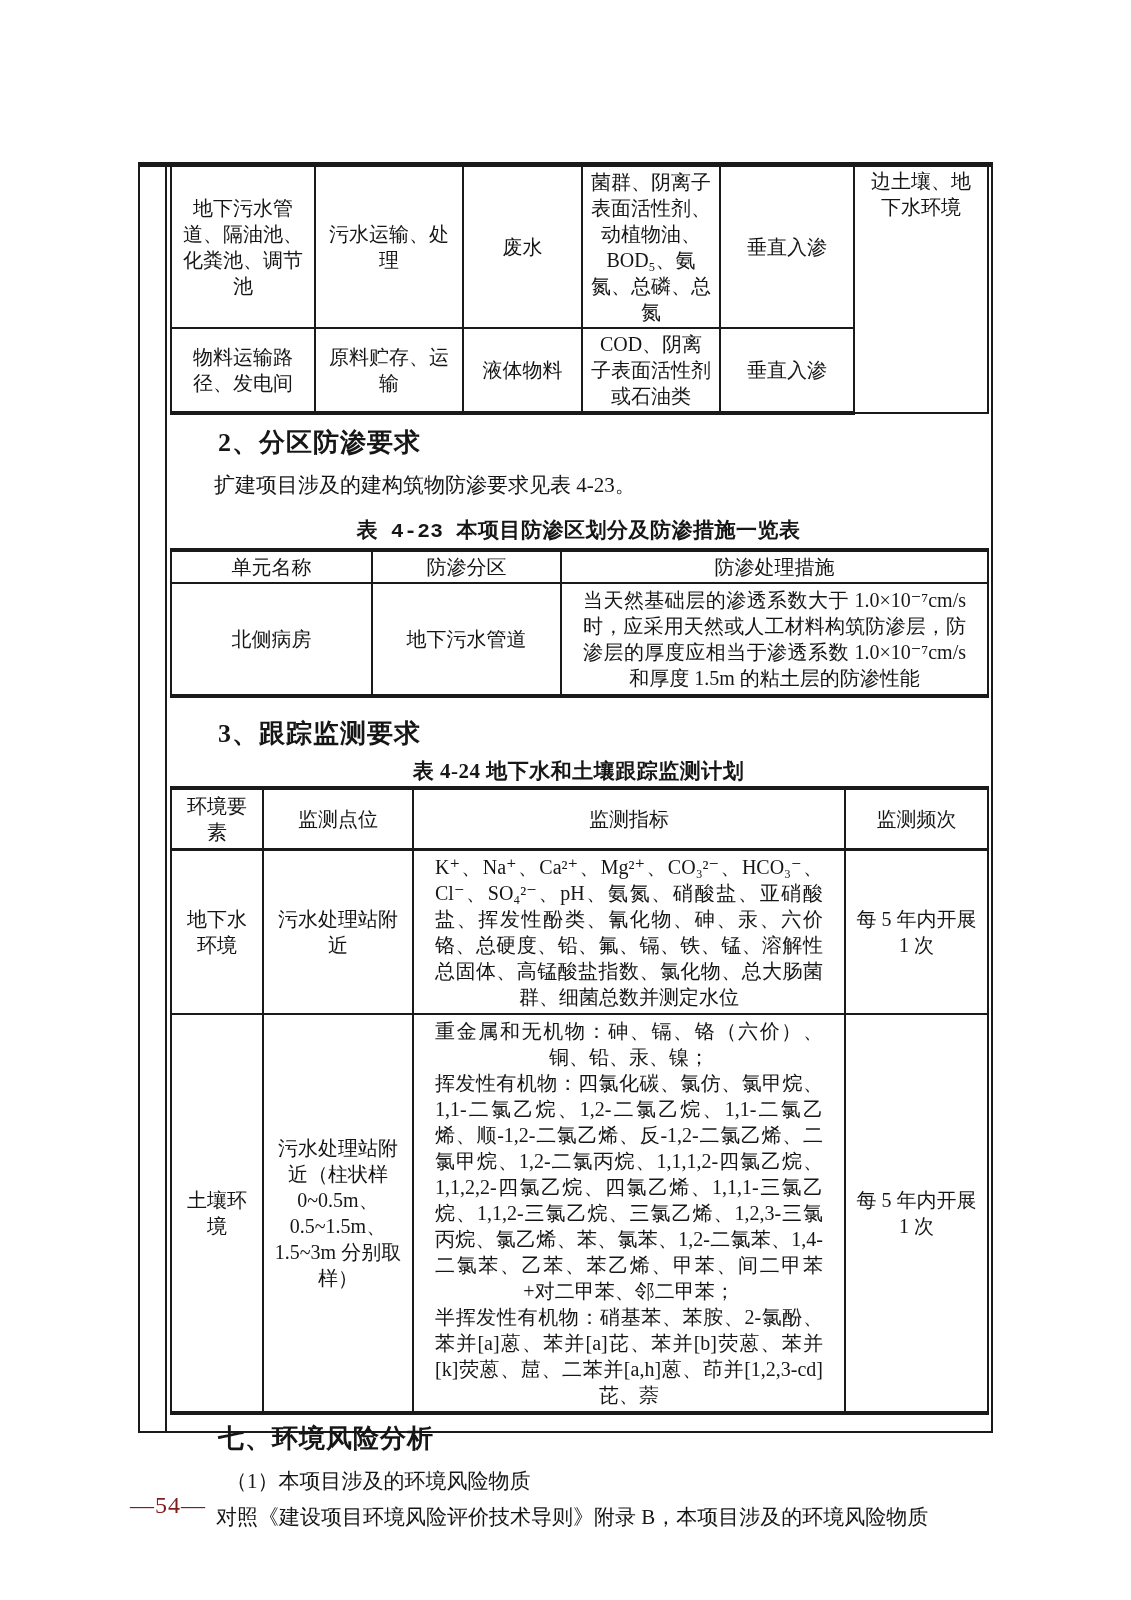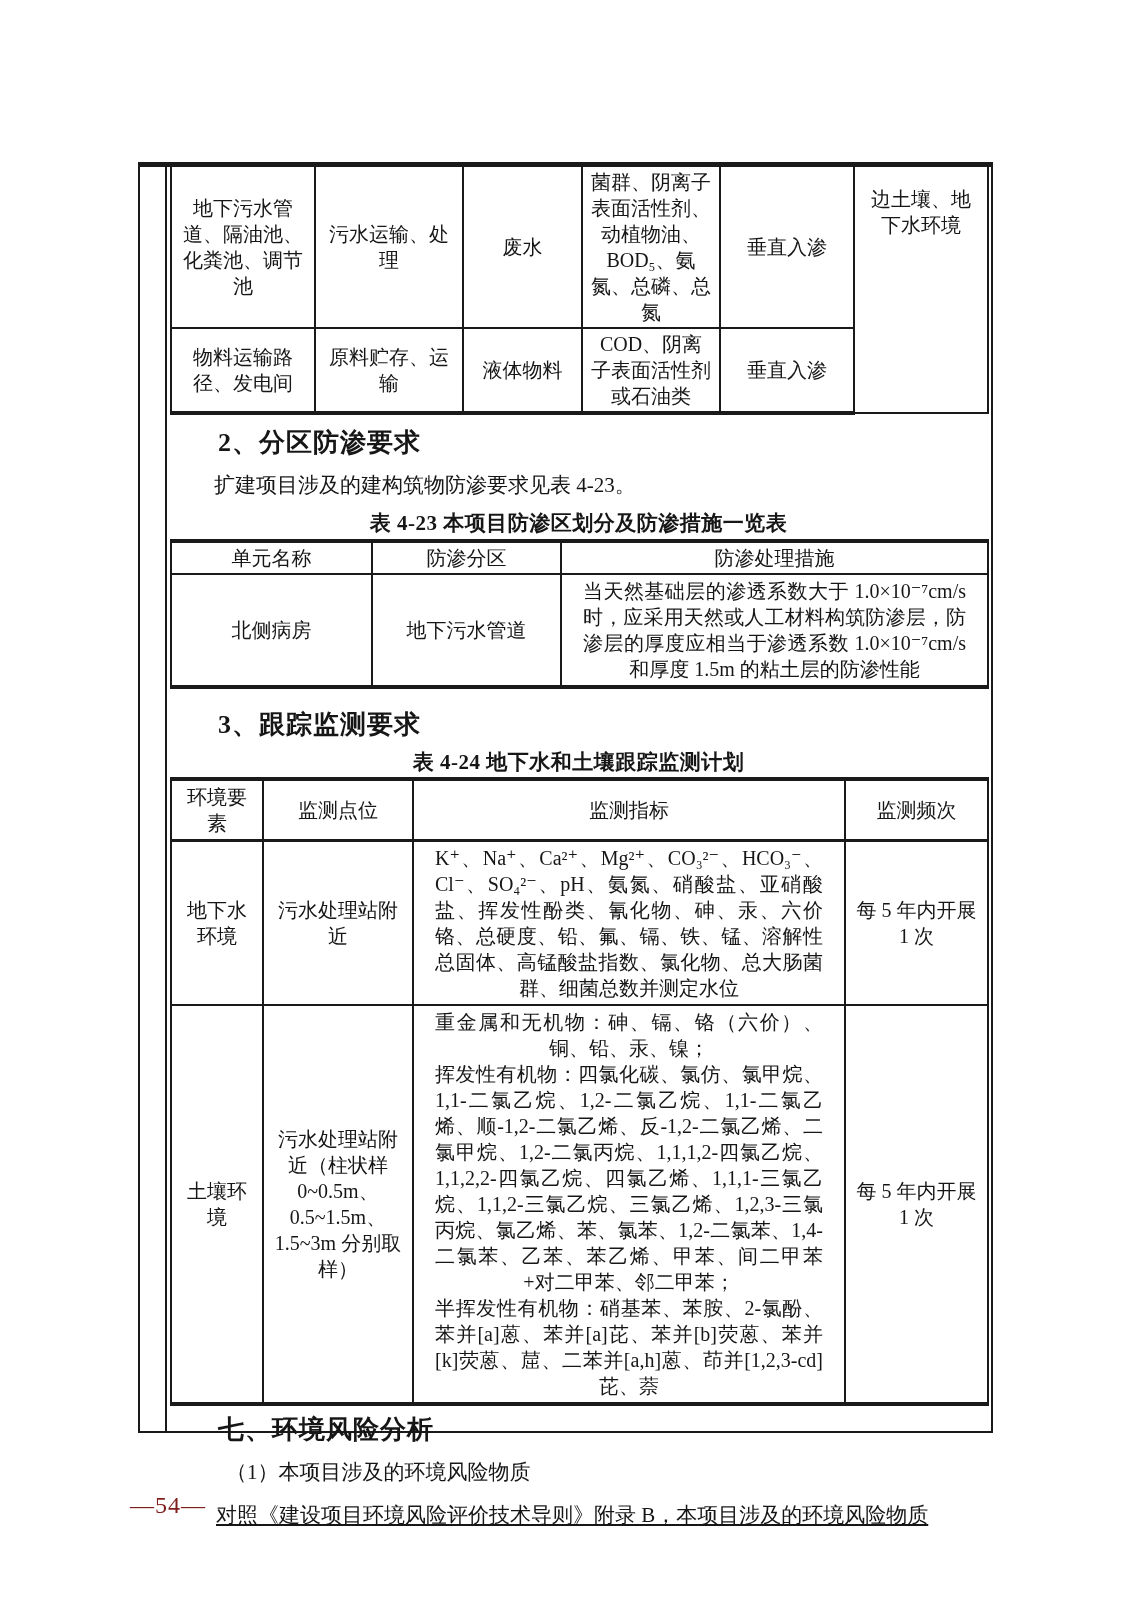--- a/index.html
+++ b/index.html
@@ -25,21 +25,21 @@
     font-size:20px; line-height:26px; padding:2px 7px;
   }
   th {
     border:2px solid #1a1a1a; text-align:center; vertical-align:middle;
     font-size:20px; line-height:26px; padding:2px 6px; font-weight:normal;margin-left:20px;
   }
 
   
   .t-top tr:first-child td { border-top:none; }
   .t-top tr.last td { border-bottom:4px solid #1a1a1a; }
-  .t-top td.merged { vertical-align:top; padding-top:19px; }
+  .t-top td.merged { vertical-align:top; padding-top:1px; }
 
   .sec-heading {
     font-size:26px; font-weight:bold; letter-spacing:1px;
     line-height:30px; padding-left:48px;
   }
   .para { font-size:21px; line-height:28px; padding-left:44px; }
   .para.p-risk1 { padding-left:56px; }
   .para.p-risk2 { padding-left:46px; }
   .tbl-title {
     font-size:21px; font-weight:bold; text-align:center; line-height:26px; letter-spacing:0.5px;
@@ -51,29 +51,29 @@
   .t424 tr.r2 td { border-bottom:4px solid #1a1a1a; }
 
   .justify-cell {
     text-align:justify; text-align-last:center; text-justify:inter-character;
     padding:3px 21px;
   }
   .ind-p { text-align:justify; text-align-last:center; text-justify:inter-character; }
 
   .m-h2   { margin-top:13px; }
   .m-p2   { margin-top:13px; }
-  .m-t423t{ margin-top:11px; }
+  .m-t423t{ margin-top:20px;font-family:Liberation Mono, monospace; }
   .m-t423 { margin-top:3px; }
   .m-h3   { margin-top:21px; }
   .m-p3   { margin-top:11px; }
   .m-t424t{ margin-top:9px; }
   .m-t424 { margin-top:2px; }
   .m-h7   { margin-top:9px; }
   .m-p7a  { margin-top:13px; }
-  .m-p7b  { margin-top:15px;text-decoration:underline; }
+  .m-p7b  { margin-top:8px; }
 
   .page-number {
     position:absolute; left:130px; top:1492px;
     font-size:24px; letter-spacing:1px; color:#7f1d1d;
   }
 </style>
 </head>
 <body>
 
 <div class="frame">

